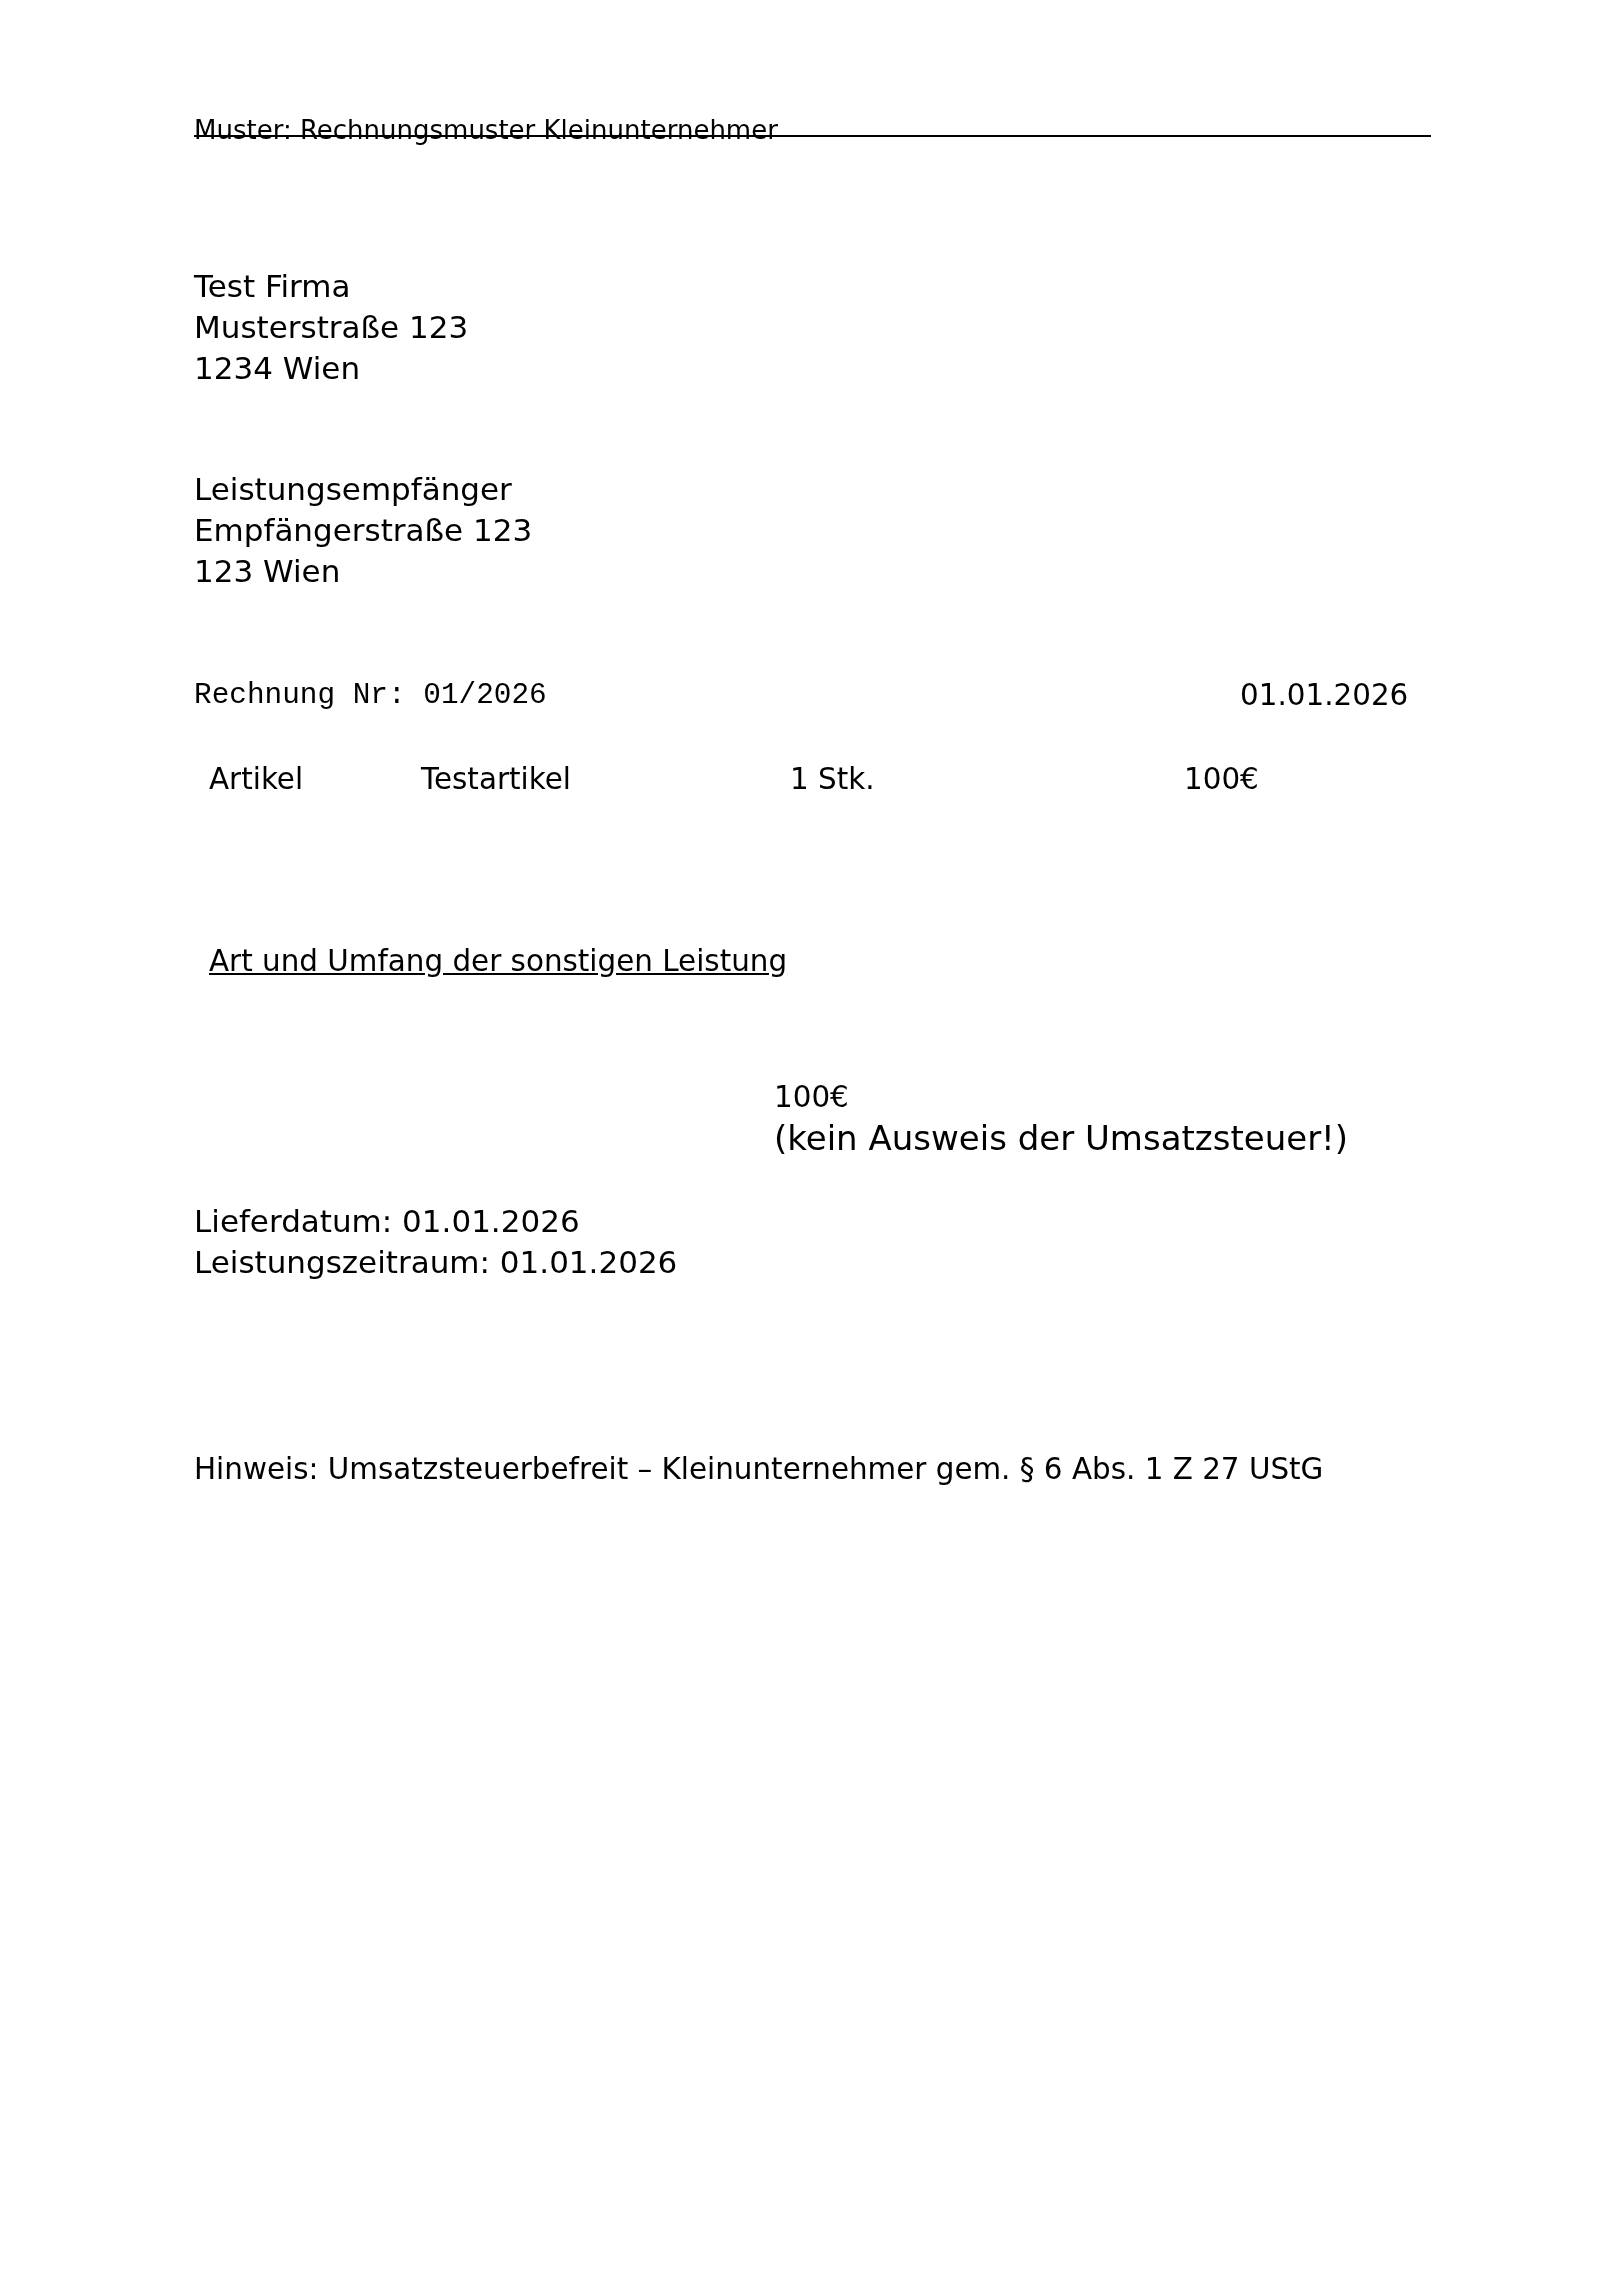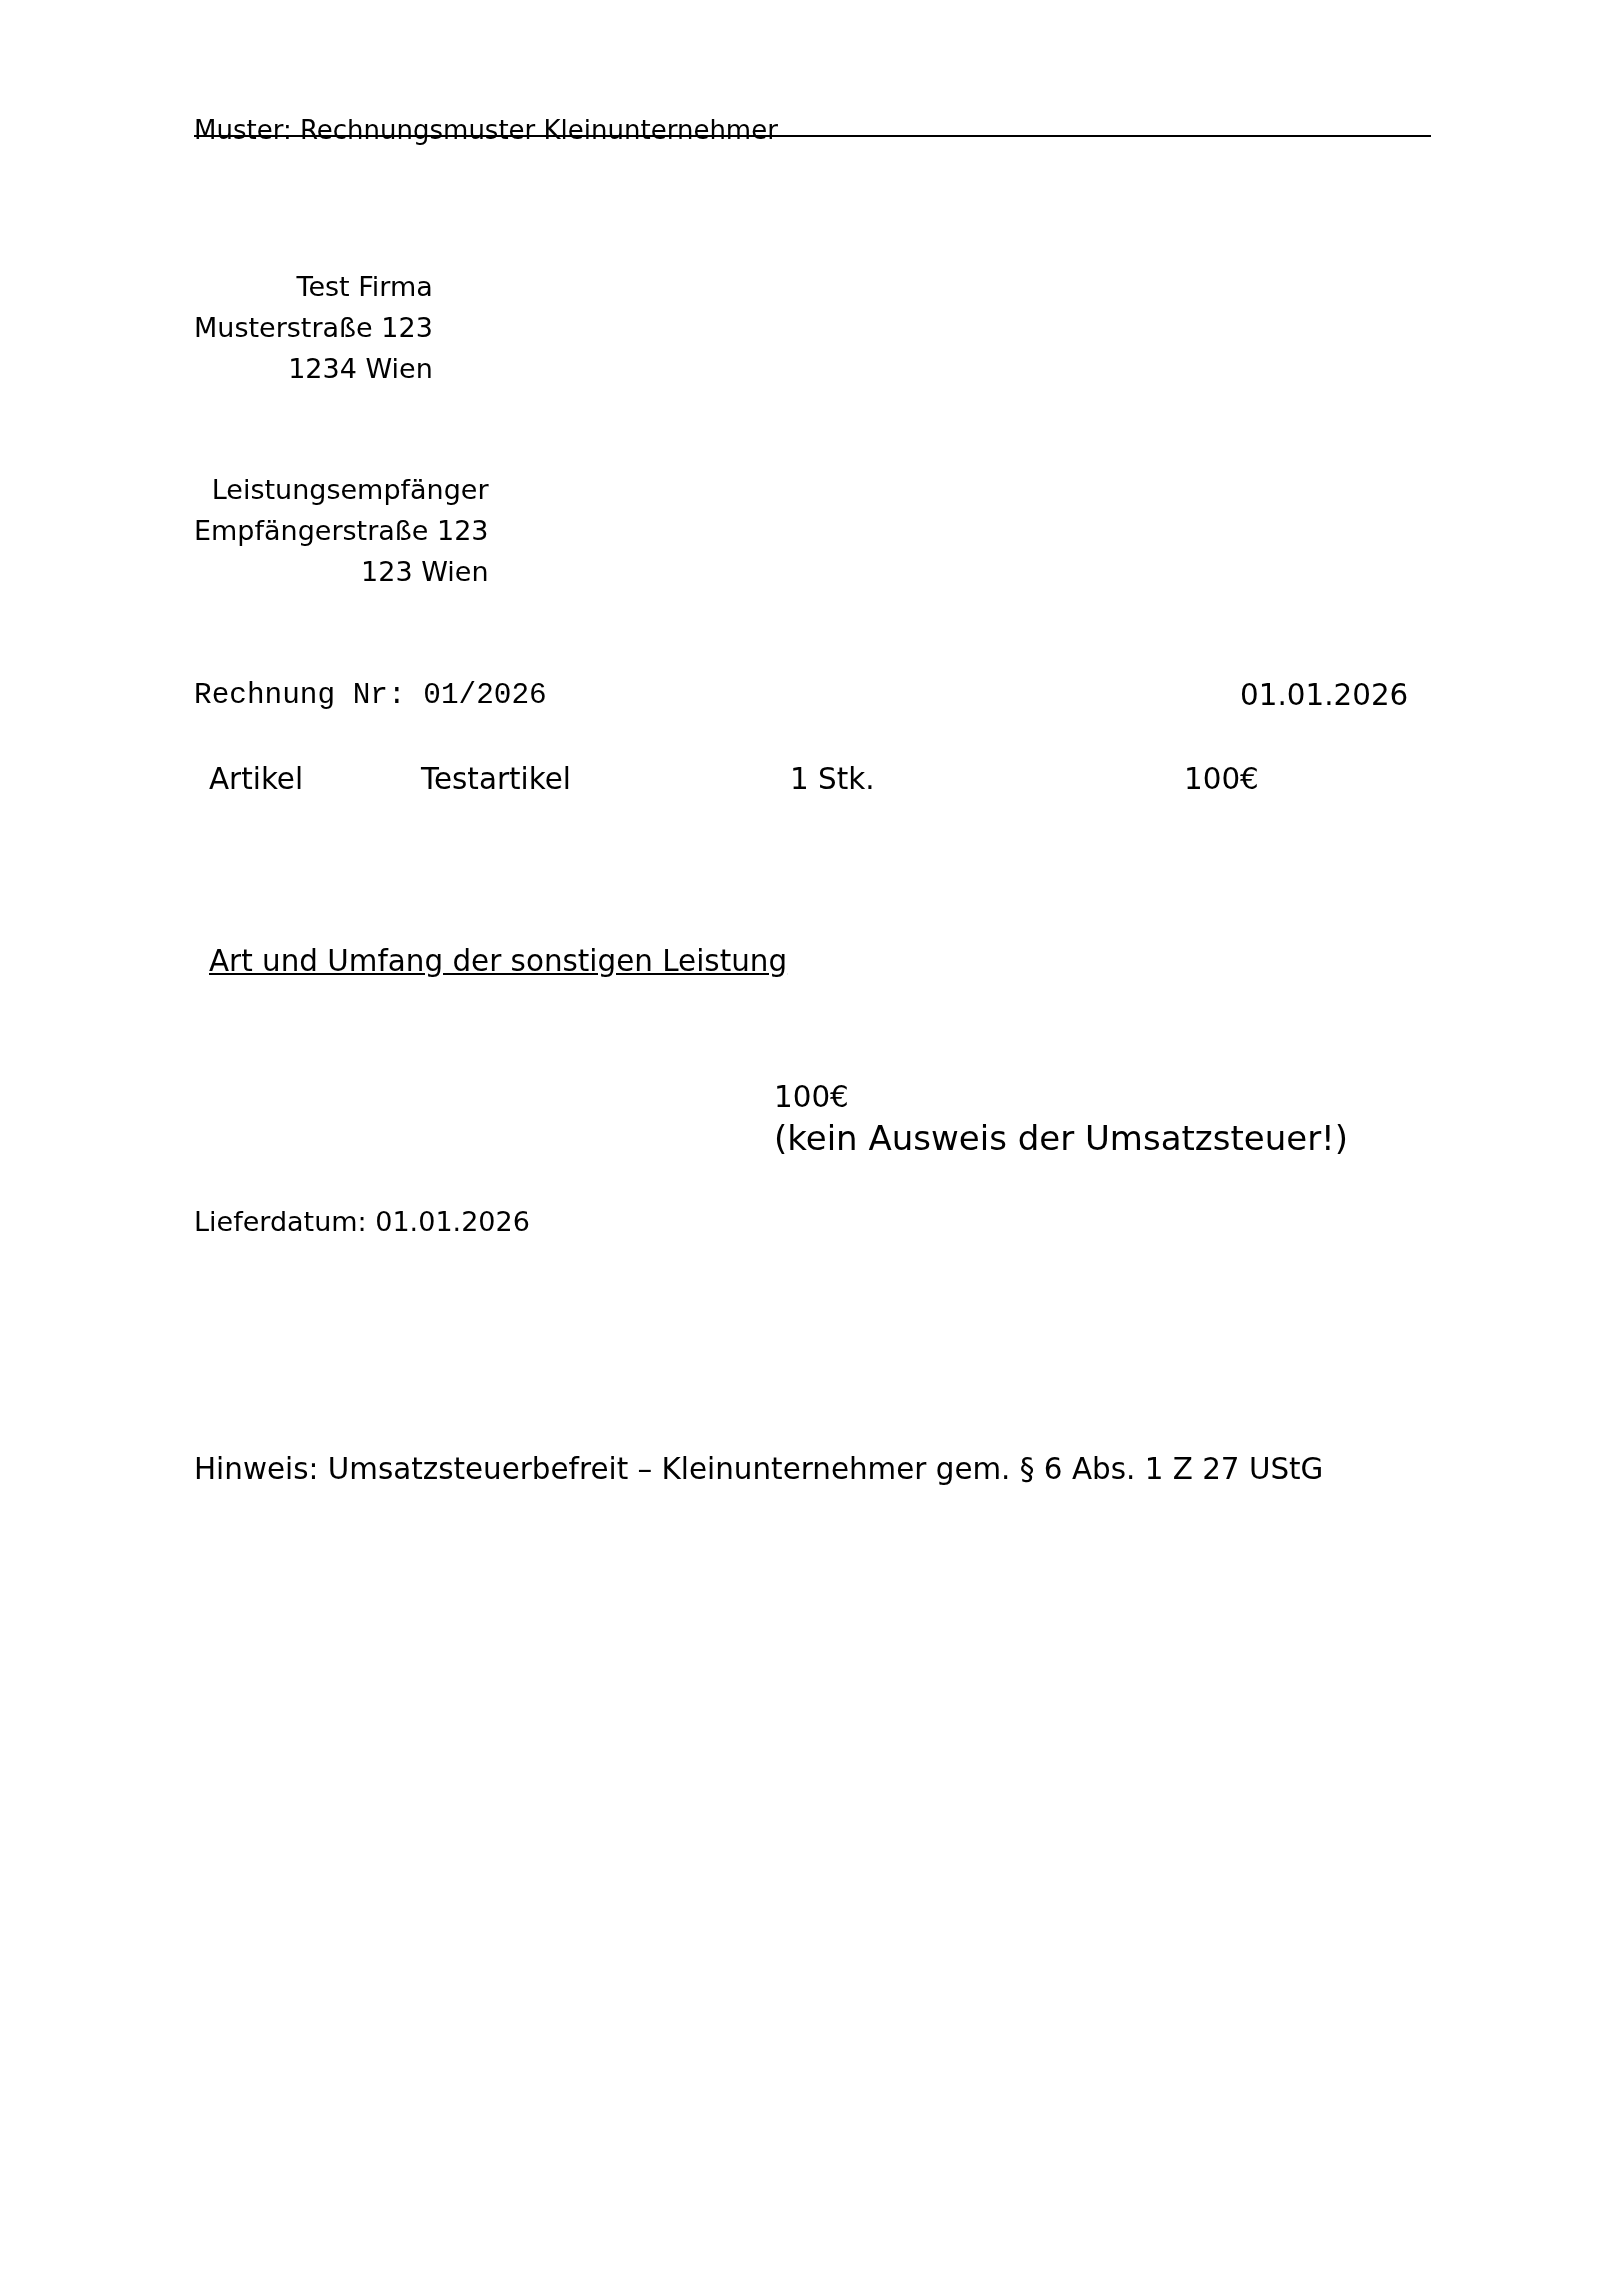--- a/index.html
+++ b/index.html
@@ -45,24 +45,23 @@
     .body-text {
       font-size: 29.4px;
       line-height: 41px;
     }
     .block {
       position: absolute;
       left: 194px;
     }
     .block .line {
       display: block;
-      font-size: 27px;
+      font-size: 31px;
       line-height: 41px;
       white-space: nowrap;
-      text-align: right;
     }
     .sender { top: 266px; }
     .recipient { top: 469px; }
     .invoice-no { left: 194px; top: 675px; font-family: Liberation Mono, monospace; }
     .invoice-date { left: 1240px; top: 675px; }
     .table-row {
       position: absolute;
       top: 759px;
       left: 0;
       width: 1337px;
@@ -114,18 +113,19 @@
 
   <div class="abs body-text description">Art und Umfang der sonstigen Leistung</div>
 
   <div class="totals">
     <span class="line" style="display:block;font-size:29.4px;line-height:41px;white-space:nowrap;">100€</span>
     <span class="line" style="display:block;font-size:34px;line-height:41px;white-space:nowrap;">(kein Ausweis der Umsatzsteuer!)</span>
   </div>
 
   <div class="block dates">
     <span class="line">Lieferdatum: 01.01.2026</span>
+    <span class="line">Leistungszeitraum: 01.01.2026</span>
   </div>
 
   <div class="abs body-text note">Hinweis: Umsatzsteuerbefreit – Kleinunternehmer gem. § 6 Abs. 1 Z 27 UStG</div>
 
 </div>
 
 
 </body></html>

